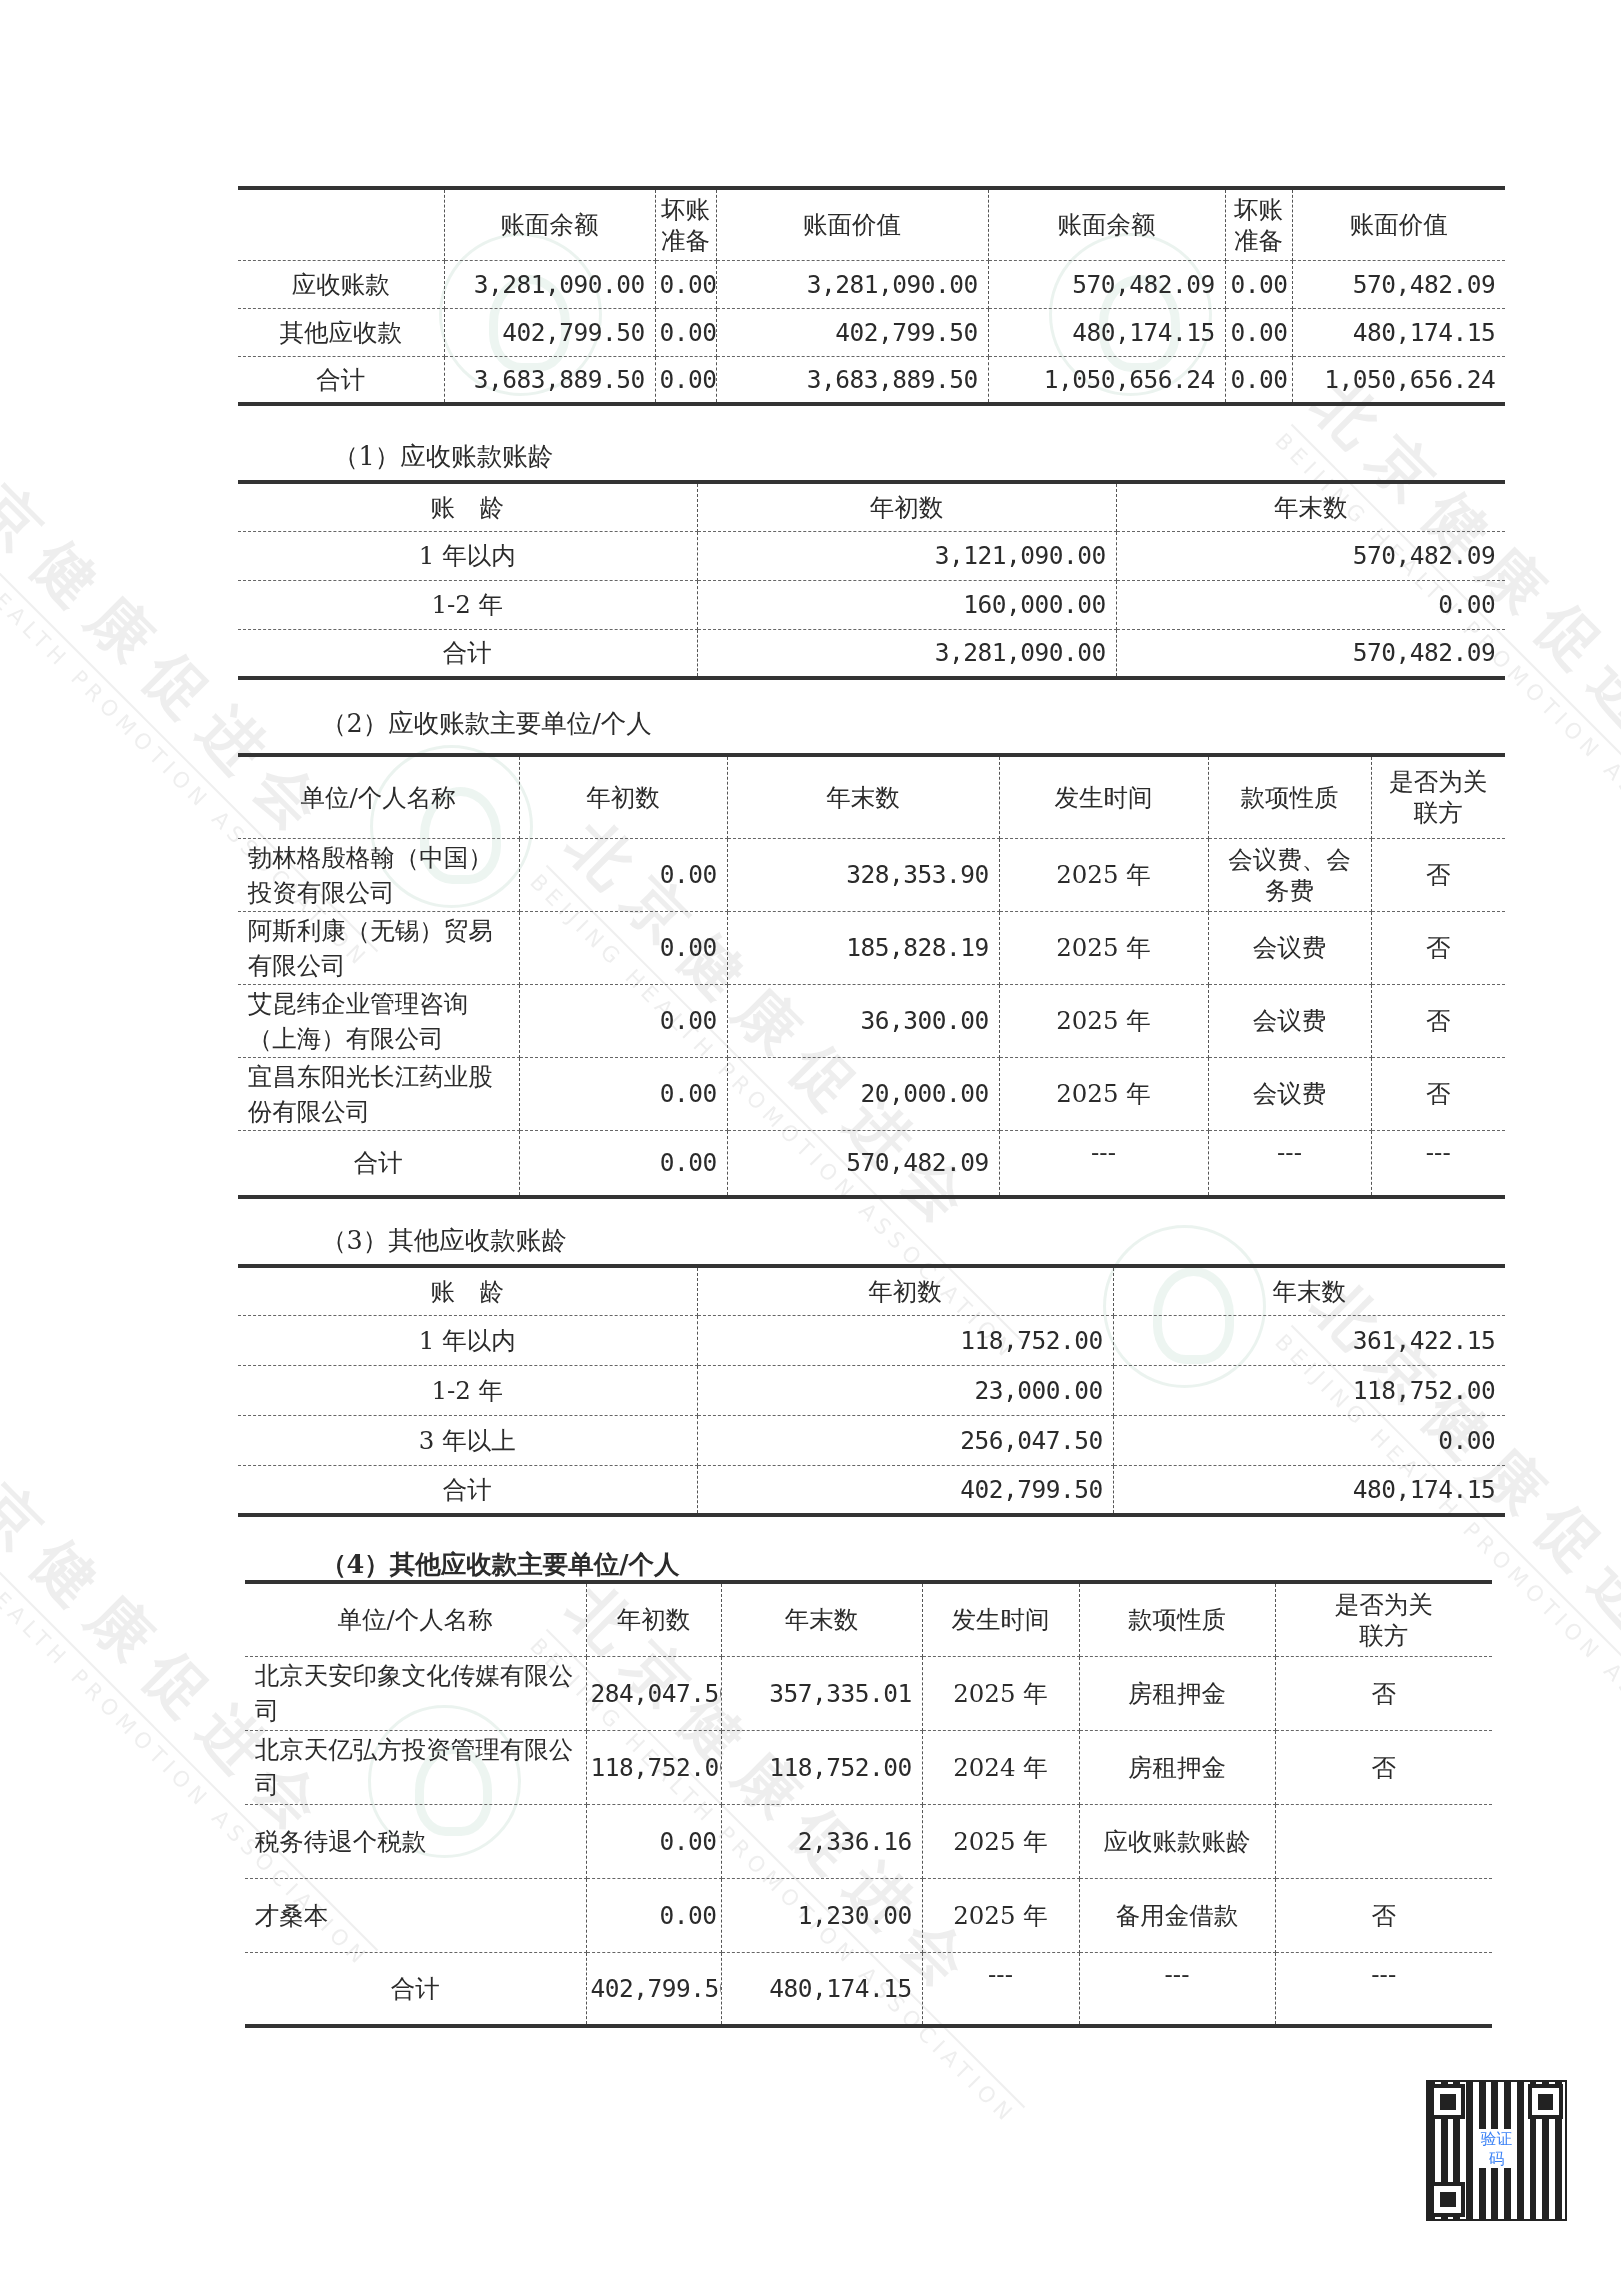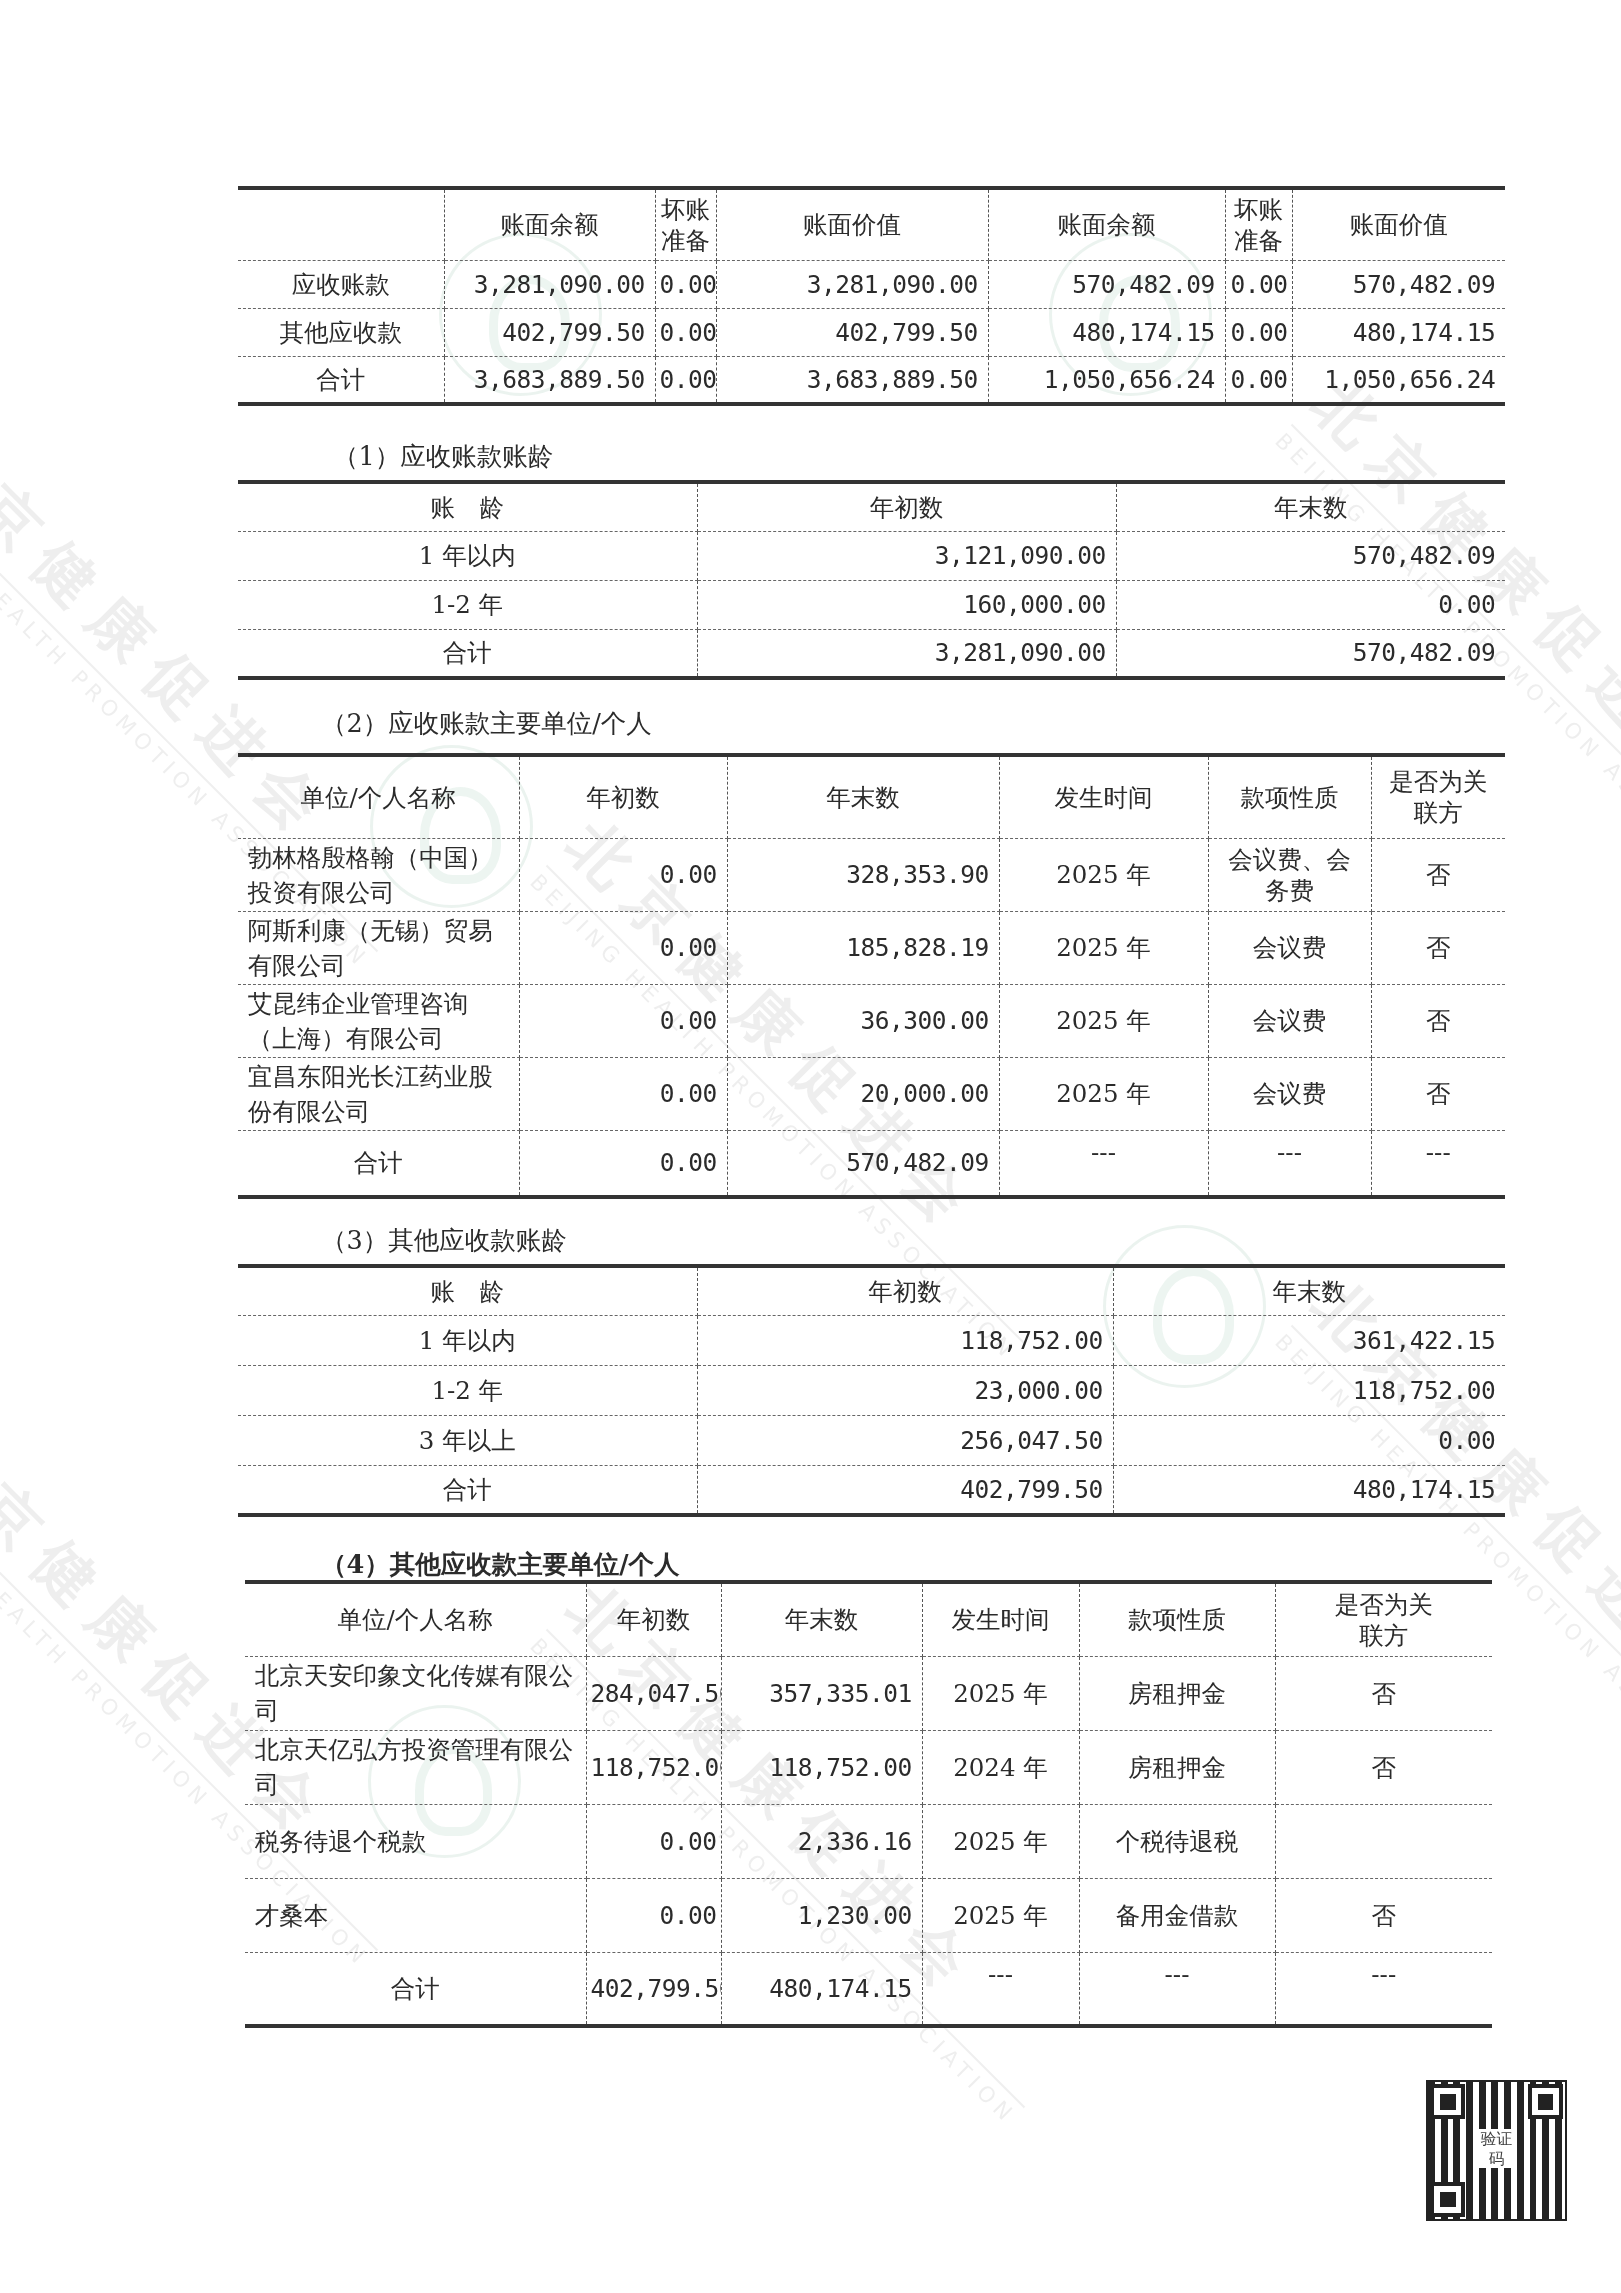--- a/index.html
+++ b/index.html
@@ -30,21 +30,21 @@
   .caption { position: absolute; font-size: 25.5px; }
 
   .qr { position: absolute; left: 1426px; top: 2080px; width: 137px; height: 137px;
         background:
           repeating-linear-gradient(90deg, #222 0 6.9px, transparent 6.9px 12.7px),
           repeating-linear-gradient(0deg, rgba(255,255,255,0.6) 0 4.9px, transparent 4.9px 10.8px);
         border: 2.9px solid #222; }
   .qr .f { position: absolute; width: 27.4px; height: 27.4px; border: 4.9px solid #222; background: #fff; }
   .qr .f::after { content:""; position:absolute; left:5.9px; top:5.9px; width:15.7px; height:15.7px; background:#222; }
   .qr .lbl { position: absolute; left: 49px; top: 47px; width: 39px; background: #fff; font-size: 15.7px;
-             line-height: 19.6px; text-align: center; font-family: "DejaVu Sans", sans-serif; color: #404040; }
+             line-height: 19.6px; text-align: center; font-family: "DejaVu Sans", sans-serif; color: #3b82f6; }
 </style>
 </head>
 <body>
 
 <div class="watermark" style="left:-39px; top:412px; transform: rotate(45deg);">
   <div class="wm-cn">北京健康促进会</div>
   <div class="wm-en">BEIJING HEALTH PROMOTION ASSOCIATION</div>
 </div>
 <div class="watermark" style="left:-39px; top:1411px; transform: rotate(45deg);">
   <div class="wm-cn">北京健康促进会</div>
@@ -284,21 +284,21 @@
     <td class="r num">118,752.00</td>
     <td class="c">2024 年</td>
     <td class="c">房租押金</td>
     <td class="c">否</td>
   </tr>
   <tr style="height:74px">
     <td class="l">税务待退个税款</td>
     <td class="r num" style="padding:0 3.9px">0.00</td>
     <td class="r num">2,336.16</td>
     <td class="c">2025 年</td>
-    <td class="c">个税待退税</td>
+    <td class="c">应收账款账龄</td>
     <td class="c"></td>
   </tr>
   <tr style="height:74px">
     <td class="l">才桑本</td>
     <td class="r num" style="padding:0 3.9px">0.00</td>
     <td class="r num">1,230.00</td>
     <td class="c">2025 年</td>
     <td class="c">备用金借款</td>
     <td class="c">否</td>
   </tr>

